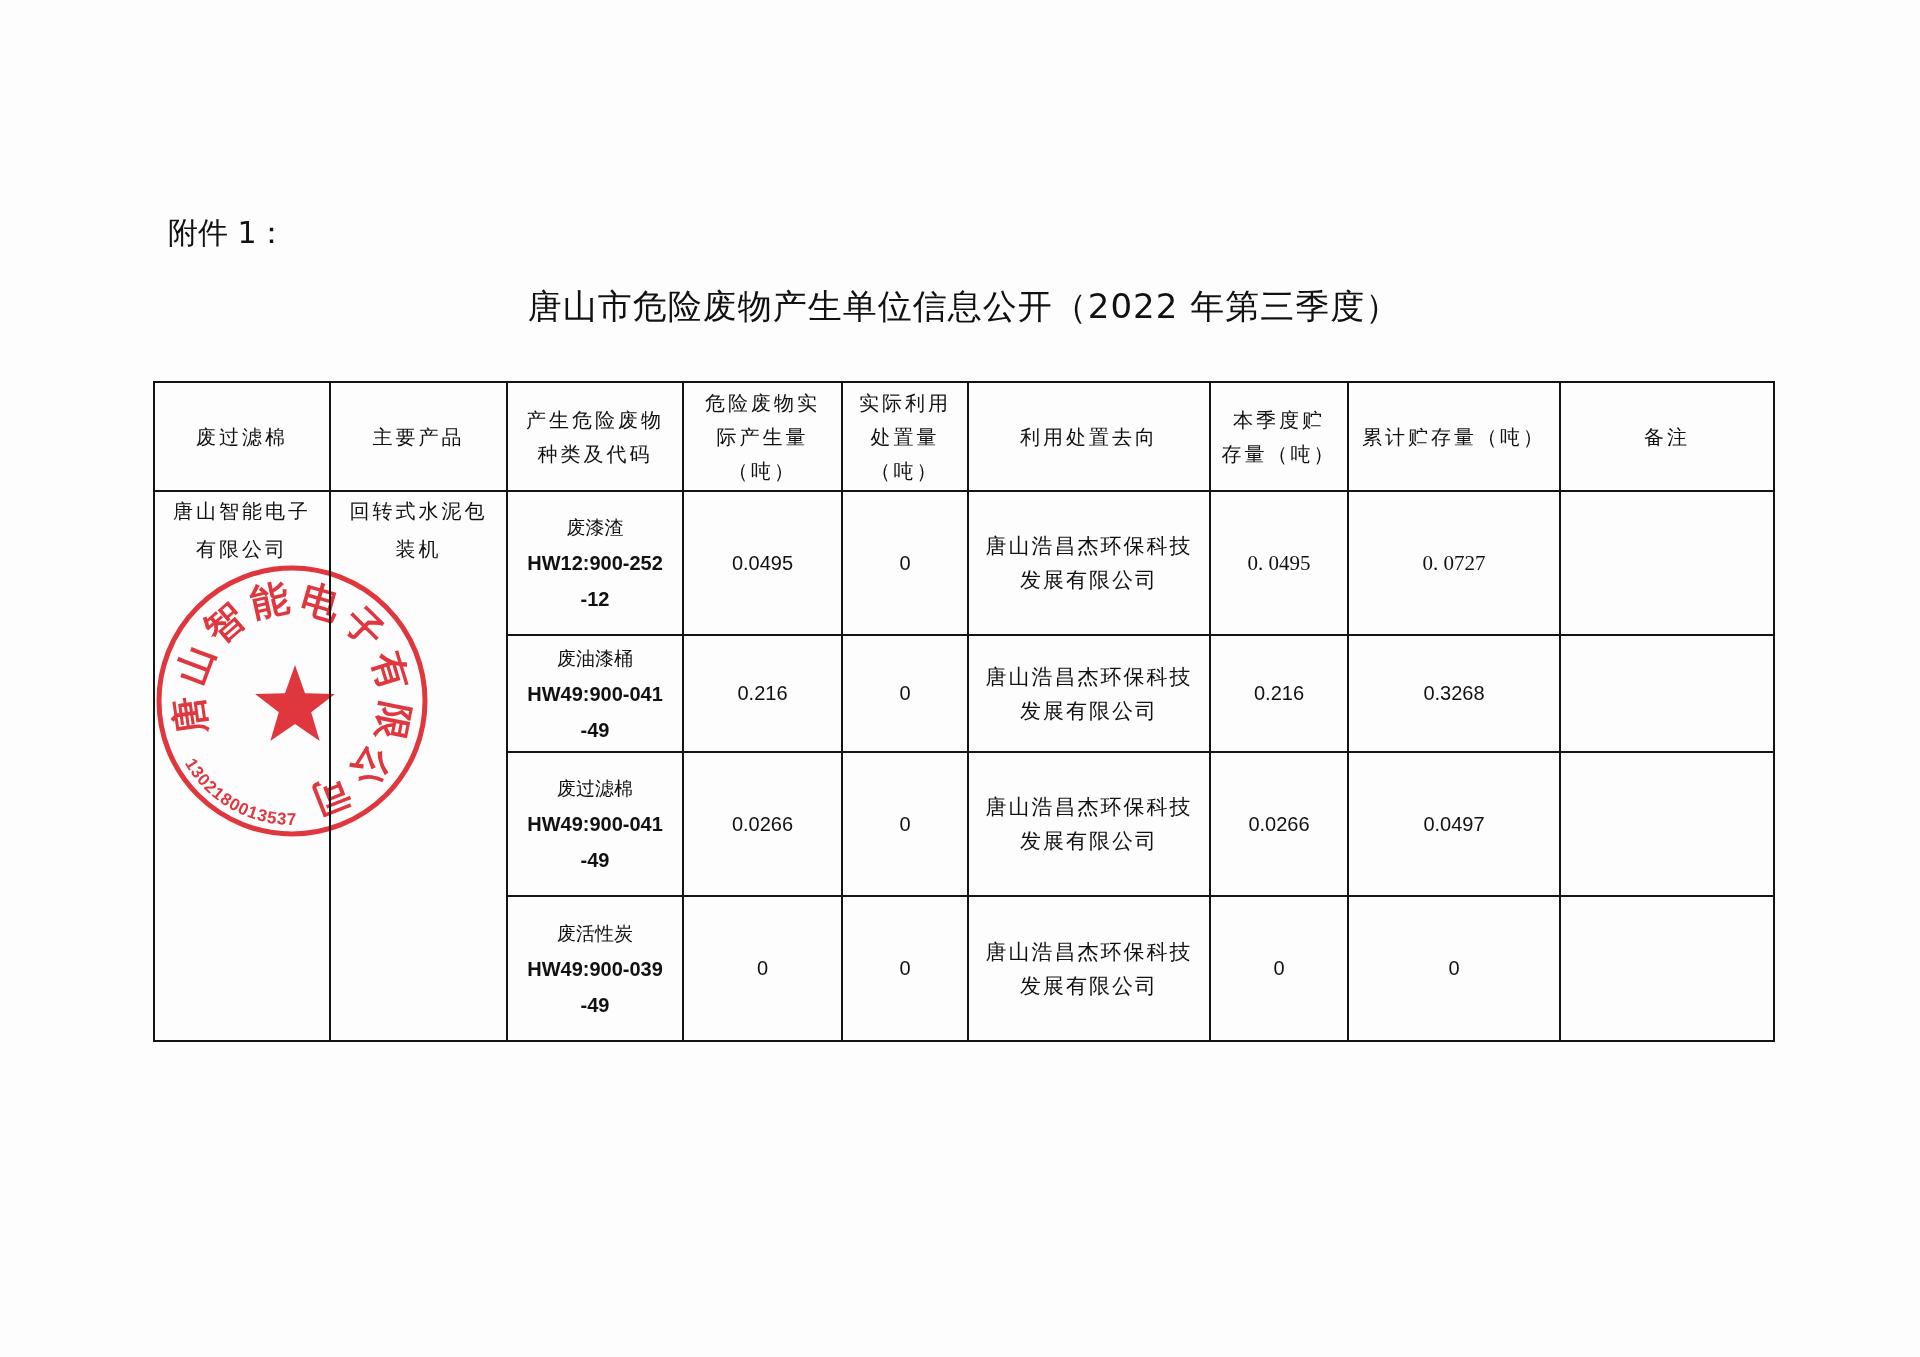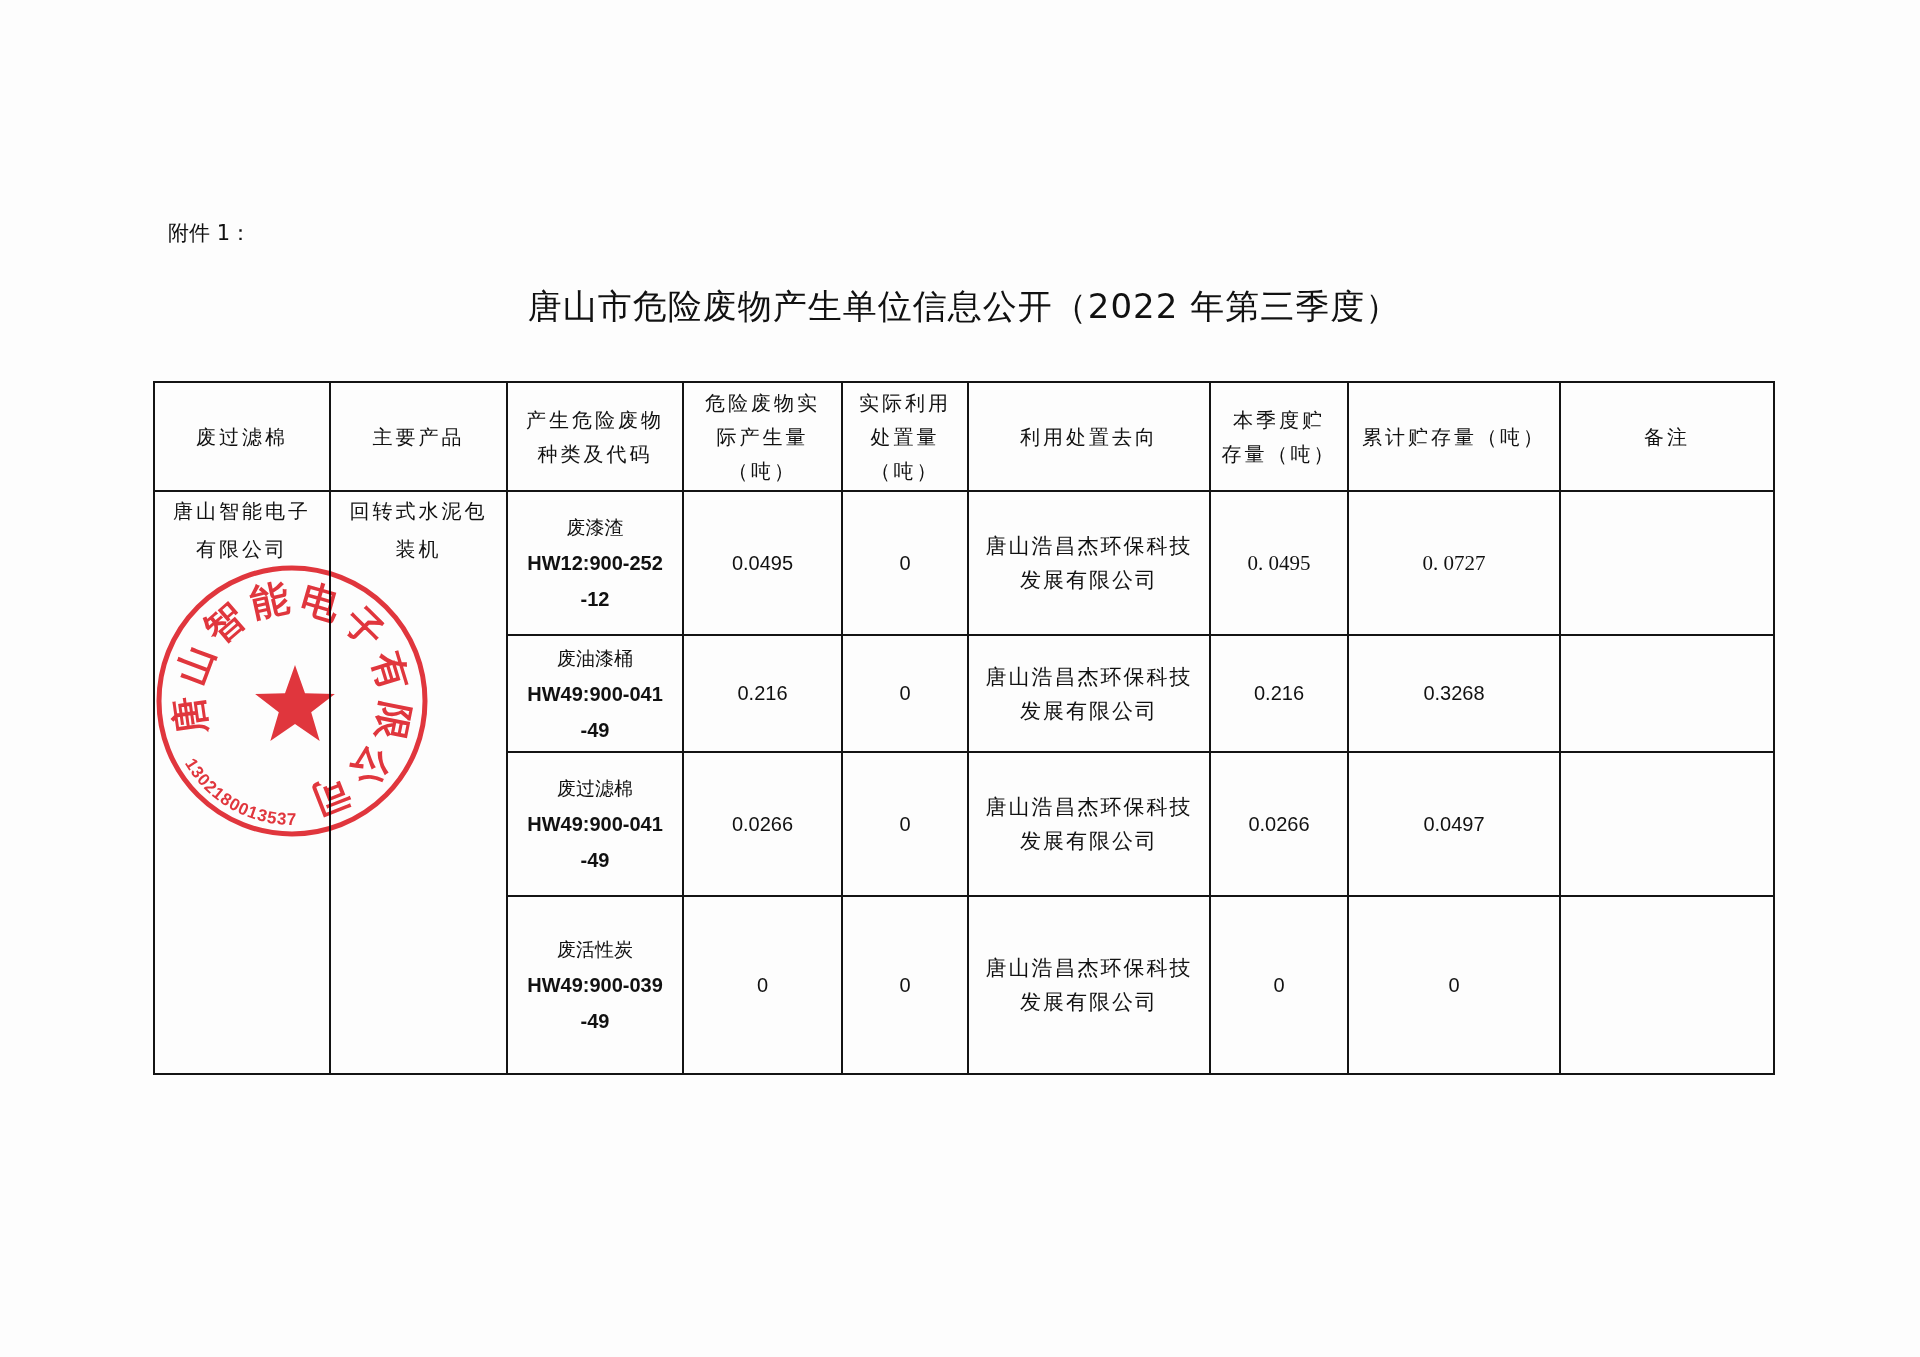--- a/index.html
+++ b/index.html
@@ -2,41 +2,41 @@
 <html><head>
   <meta charset="utf-8">
   <style>
     body { margin: 0; background: #ffffff; }
     .page {
       position: relative; width: 1920px; height: 1357px;
       background: #fdfdfd; overflow: hidden; color: #111111;
     }
     .attach {
       position: absolute; left: 168px; top: 213px;
-      font-family: "DejaVu Sans", sans-serif; font-size: 21px; line-height: 40px;
+      font-family: "DejaVu Sans", sans-serif; font-size: 30px; line-height: 40px;
     }
     .title {
       position: absolute; left: 0; top: 285px; width: 1928px; margin: 0;
       text-align: center; font-family: "DejaVu Sans", sans-serif;
       font-weight: normal; font-size: 34px; line-height: 42px; letter-spacing: 1px;
     }
     table.grid {
       position: absolute; left: 153px; top: 381px; width: 1620px;
       border-collapse: collapse; table-layout: fixed;
     }
     .grid th, .grid td {
       border: 2px solid #141414; text-align: center; vertical-align: middle;
       padding: 0; color: #111111; overflow: hidden;
     }
     .grid th {
       font-family: "DejaVu Serif", serif; font-weight: normal;
       font-size: 20px; line-height: 34px; letter-spacing: 3px;
     }
     .grid thead tr { height: 109px; }
-    .r1 { height: 144px; } .r2 { height: 117px; } .r3 { height: 144px; } .r4 { height: 178px; }
+    .r1 { height: 144px; } .r2 { height: 117px; } .r3 { height: 144px; } .r4 { height: 145px; }
     .line { display: block; white-space: nowrap; }
     .waste-name { font-family: "DejaVu Sans", sans-serif; font-size: 19px; line-height: 36px; }
     .waste-code { font-family: "Liberation Sans", sans-serif; font-size: 20px; line-height: 36px; font-weight: bold; }
     .num { font-family: "Liberation Sans", sans-serif; font-size: 20px; }
     .serifnum { font-family: "Liberation Serif", serif; font-size: 21px; border-radius: 8px; }
     .dest { font-family: "DejaVu Sans", sans-serif; font-size: 21px; line-height: 34px; letter-spacing: 2px; }
     .grid td.merged {
       vertical-align: top; 
       font-family: Liberation Sans, sans-serif; font-size: 20px; line-height: 38px; letter-spacing: 3px;
     }

